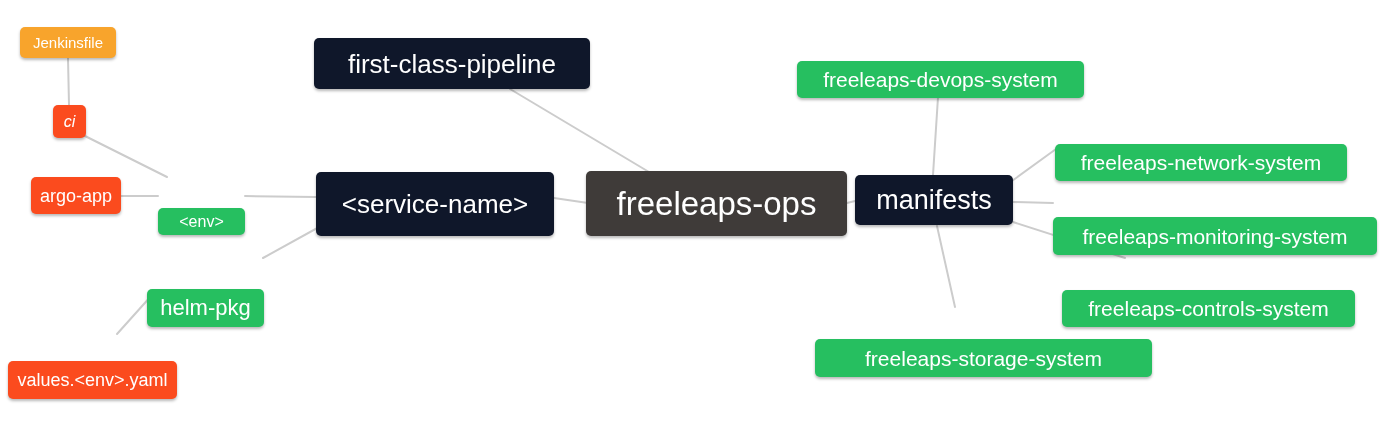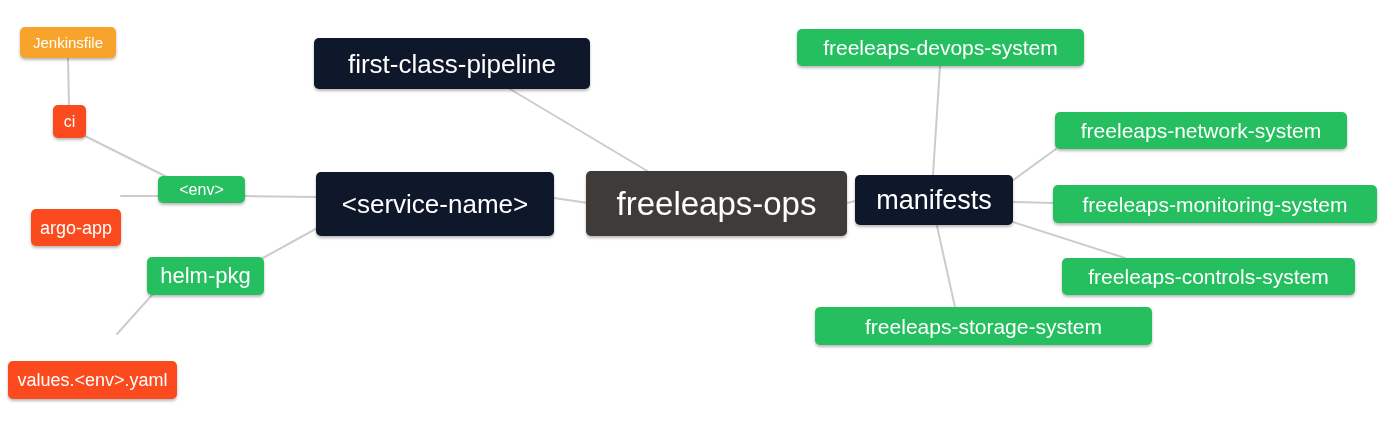--- a/index.html
+++ b/index.html
@@ -33,21 +33,21 @@
     justify-content: center;
     color: #ffffff;
     border-radius: 5px;
     box-shadow: 0 2px 3px rgba(0,0,0,0.28);
     white-space: nowrap;
     cursor: default;
     line-height: 1;
     box-sizing: border-box;
   }
   .node--blue   { background: #0f172a; }
-  .node--green  { background: #26bf60; }
+  .node--green  { background: #26bf60; margin-top: 32px; }
   .node--red    { background: #fb4b1e; }
   .node--orange { background: #f8a42c; }
   .node--dark   { background: #3f3b39; }
 </style>
 </head>
 <body>
 
 <div class="canvas">
 
   <svg class="edges" viewBox="0 0 1390 421" xmlns="http://www.w3.org/2000/svg">
@@ -62,23 +62,23 @@
     <line x1="847" y1="203" x2="855" y2="201"></line>
     <line x1="940" y1="66" x2="933" y2="175"></line>
     <line x1="1012" y1="181" x2="1056" y2="149"></line>
     <line x1="1013" y1="202" x2="1053" y2="203"></line>
     <line x1="1013" y1="222" x2="1125" y2="258"></line>
     <line x1="937" y1="226" x2="955" y2="307"></line>
   </svg>
 
   <div class="node node--orange" style="left:20px; top:27px; width:96px; height:31px; font-size:15px;">Jenkinsfile</div>
 
-  <div class="node node--red" style="left:53px; top:105px; width:33px; height:33px; font-size:16px;">ci</div>
+  <div class="node node--red" style="left:53px; top:105px; width:33px; height:33px; font-size:16px;font-style:italic;">ci</div>
 
-  <div class="node node--red" style="left:31px; top:177px; width:90px; height:37px; font-size:18px;margin-top:32px;">argo-app</div>
+  <div class="node node--red" style="left:31px; top:177px; width:90px; height:37px; font-size:18px;">argo-app</div>
 
   <div class="node node--green" style="left:158px; top:176px; width:87px; height:27px; font-size:16px;">&lt;env&gt;</div>
 
   <div class="node node--blue" style="left:314px; top:38px; width:276px; height:51px; font-size:26px;">first-class-pipeline</div>
 
   <div class="node node--blue" style="left:316px; top:172px; width:238px; height:64px; font-size:26px;">&lt;service-name&gt;</div>
 
   <div class="node node--dark" style="left:586px; top:171px; width:261px; height:65px; font-size:33px;">freeleaps-ops</div>
 
   <div class="node node--green" style="left:147px; top:257px; width:117px; height:38px; font-size:22px;">helm-pkg</div>

